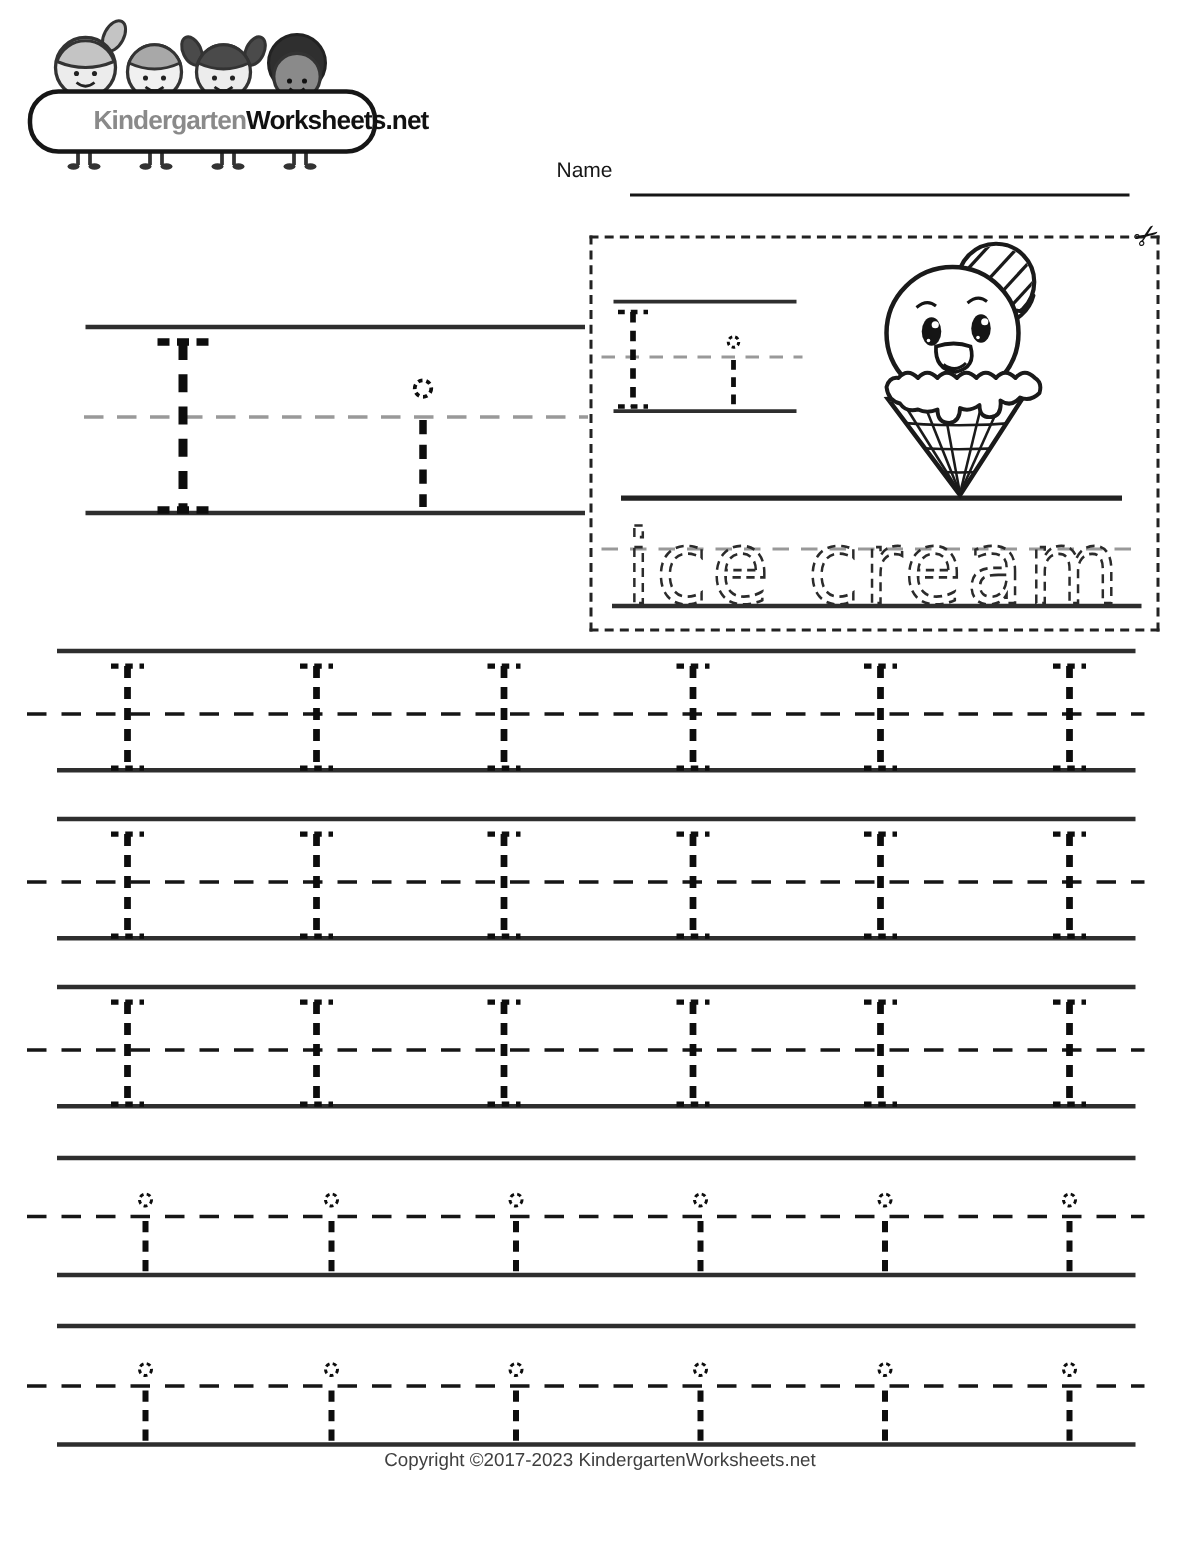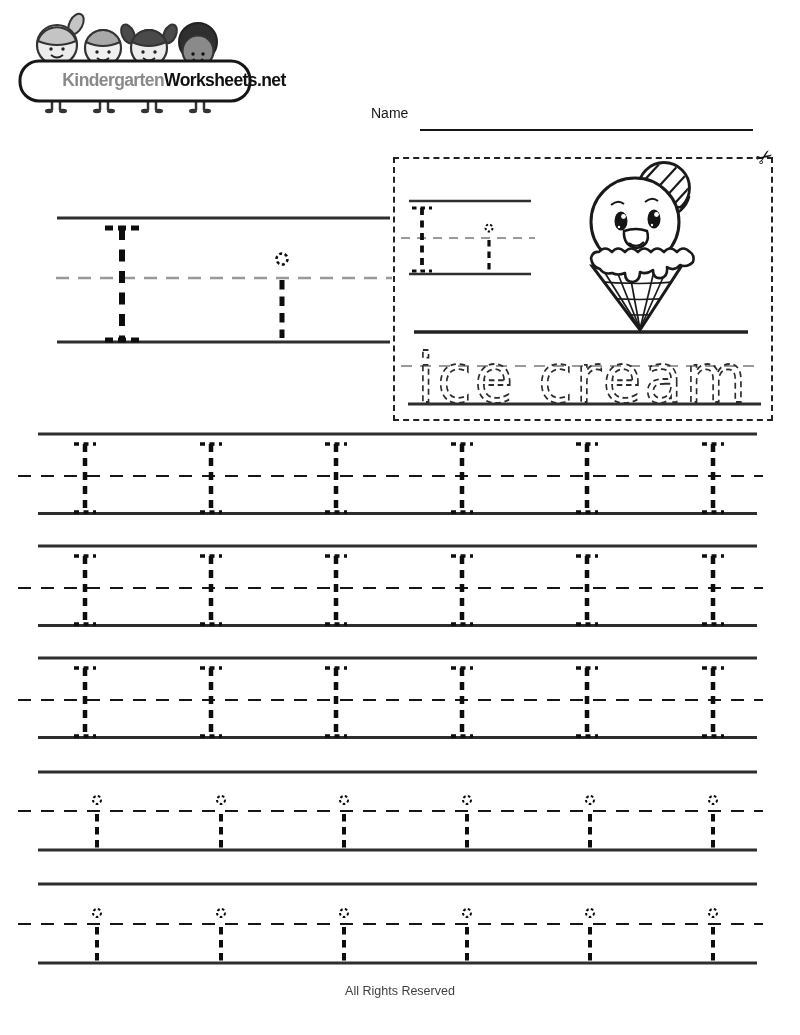--- a/index.html
+++ b/index.html
@@ -269,15 +269,15 @@
     <line x1="18" y1="42" x2="763" y2="42" stroke="#161616" stroke-width="2.2" stroke-dasharray="13 10"></line>
     <line x1="38" y1="81" x2="757" y2="81" stroke="#2e2e2e" stroke-width="3"></line>
     <use href="#glyph-i" x="97" y="31"></use>
     <use href="#glyph-i" x="221" y="31"></use>
     <use href="#glyph-i" x="344" y="31"></use>
     <use href="#glyph-i" x="467" y="31"></use>
     <use href="#glyph-i" x="590" y="31"></use>
     <use href="#glyph-i" x="713" y="31"></use>
   </svg>
 
-  <div class="abs footer-line" style="top:984px">All Rights Reserved</div>
+  <div class="abs footer-line" style="top:966px">Copyright ©2017-2023 KindergartenWorksheets.net</div>
 
 </div>
 
 </body></html>

